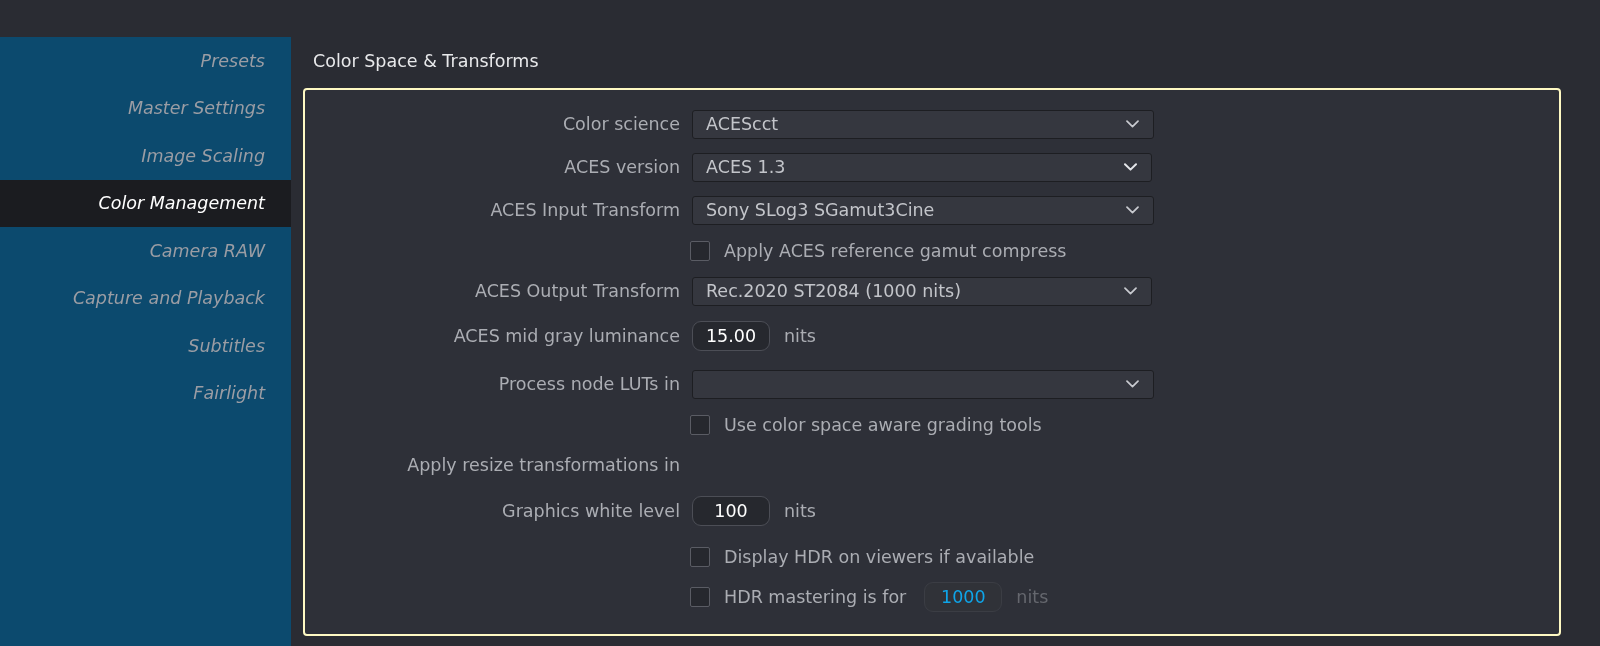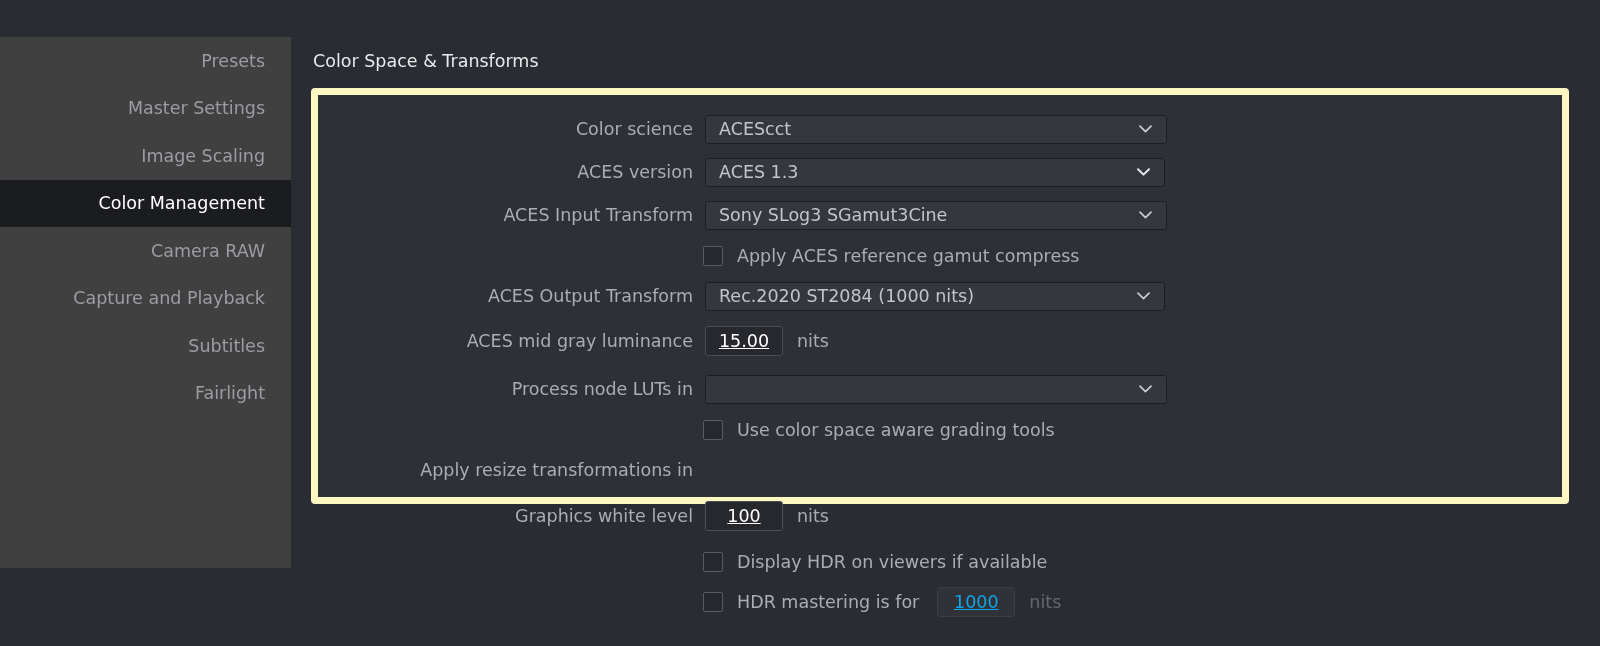--- a/index.html
+++ b/index.html
@@ -41,22 +41,23 @@
     color: #f2f3f5;
     letter-spacing: 0.1px;
     white-space: pre;
   }
 
   
   #sidebar {
     position: absolute;
     left: 0; top: 37px;
     width: 291px;
-    height: 531px;
-    background: #404040;
+    height: 609px;
+    background: #0c4a6e;
+    font-style: italic;
   }
   .side-item {
     height: 47.5px;
     display: flex;
     align-items: center;
     justify-content: flex-end;
     padding-right: 26px;
     font-size: 17.5px;
     color: #9b9da4;
     white-space: nowrap;
@@ -80,26 +81,26 @@
     left: 22px;
     top: 14px;
     font-size: 17.5px;
     color: #e8e9eb;
     white-space: nowrap;
   }
 
   
   #panel {
     position: absolute;
-    left: 20px;
+    left: 12px;
     top: 51px;
     width: 1258px;
-    height: 416px;
+    height: 548px;
     background: #2e3038;
-    border: 7px solid #fef9c3;
+    border: 2px solid #fef9c3;
     border-radius: 4px;
   }
 
   
   .row {
     position: absolute;
     left: 0;
     width: 100%;
     height: 30px;
     display: flex;
@@ -154,28 +155,27 @@
     height: 8px;
   }
   .chev svg { display: block; }
 
   
   .numfield {
     width: 78px;
     height: 30px;
     background: #26282e;
     border: 1px solid #4c4e56;
-    border-radius: 3px;
+    border-radius: 9px;
     display: flex;
     align-items: center;
     justify-content: center;
     font-size: 17.5px;
     color: #ffffff;
     cursor: text;
-    text-decoration: underline;
   }
   .numfield.disabled {
     background: #303238;
     border-color: #3b3d44;
     color: #0ea5e9;
   }
   .unit {
     margin-left: 14px;
     font-size: 17.5px;
     color: #abadb3;

